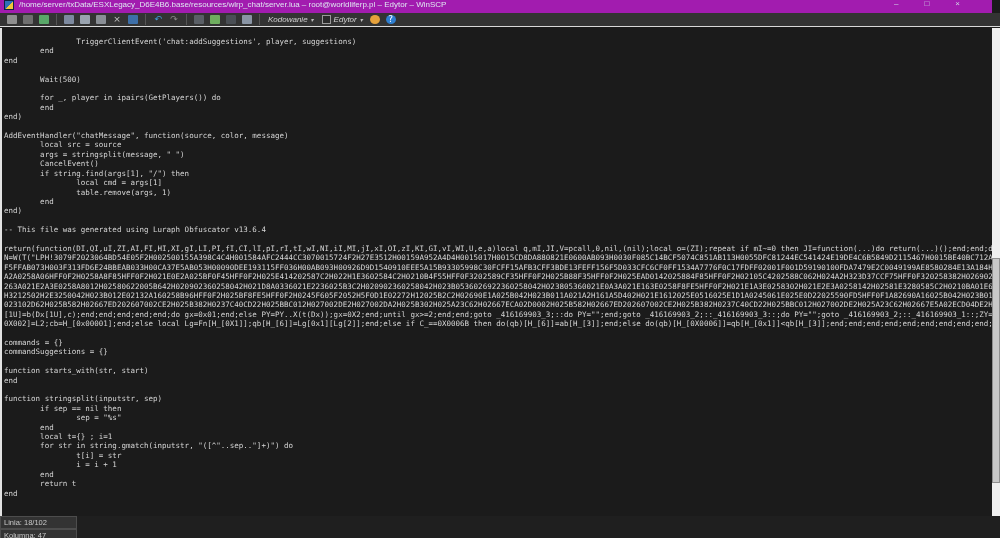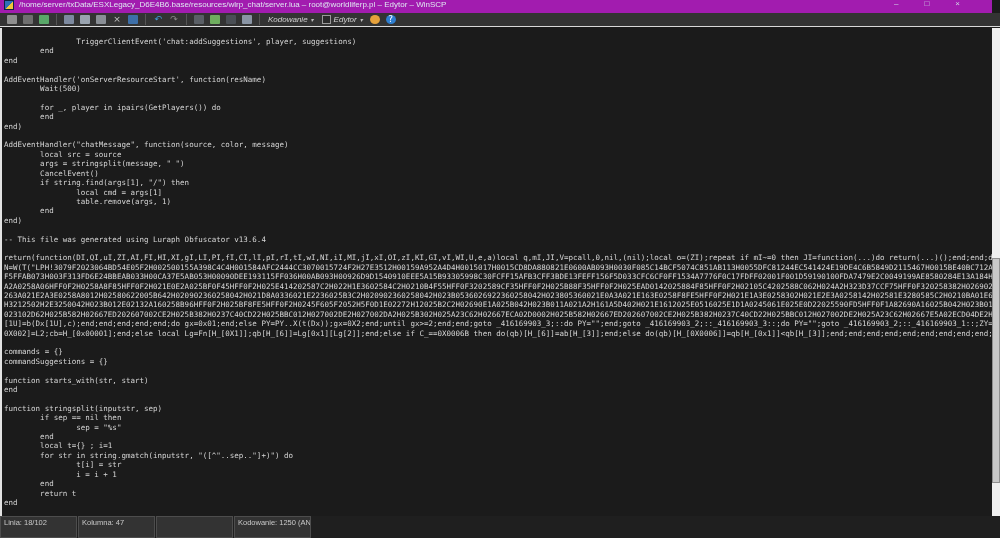--- a/index.html
+++ b/index.html
@@ -33,21 +33,21 @@
   
   .vscroll{position:absolute;top:28px;right:0;width:8px;bottom:21px;background:#efefef;}
   .vthumb{position:absolute;left:0;right:0;top:47%;height:46%;background:#c8c8c8;
           border:1px solid #8f8f8f;box-sizing:border-box;}
   .hscroll{position:absolute;left:0;right:8px;bottom:13px;height:8px;background:#efefef;}
   .hthumb{position:absolute;top:1px;bottom:1px;left:11px;width:17px;background:#c0c0c0;
           border:1px solid #8f8f8f;box-sizing:border-box;}
   .corner{position:absolute;right:0;bottom:13px;width:8px;height:8px;background:#efefef;}
   
   .statusbar{position:absolute;left:0;right:0;bottom:0;height:22px;background:#1f1f1f;
-             display:flex;align-items:stretch;}
+             display:flex;align-items:stretch;flex-direction:column;}
   .sb-seg{width:77px;flex:0 0 auto;background:#333;border:1px solid #4d4d4d;box-sizing:border-box;
           color:#c9c9c9;font-size:7.5px;line-height:11px;padding:0 3px;white-space:nowrap;
           overflow:hidden;margin-right:1px;}
 </style>
 </head>
 <body>
 
 <div class="window">
 
   <div class="titlebar">
@@ -123,21 +123,20 @@
         <div class="tb-glyph round" style="background: rgb(47, 127, 208); color: rgb(255, 255, 255);">?</div>
       </div>
     </div>
 
   <div class="editor-wrap">
     <div class="code">
         <div class="code-line">                TriggerClientEvent('chat:addSuggestions', player, suggestions)</div>
         <div class="code-line">        end</div>
         <div class="code-line">end</div>
         <div class="code-line"></div>
-        <div class="code-line">AddEventHandler('onServerResourceStart', function(resName)</div>
         <div class="code-line">        Wait(500)</div>
         <div class="code-line"></div>
         <div class="code-line">        for _, player in ipairs(GetPlayers()) do</div>
         <div class="code-line">        end</div>
         <div class="code-line">end)</div>
         <div class="code-line"></div>
         <div class="code-line">AddEventHandler("chatMessage", function(source, color, message)</div>
         <div class="code-line">        local src = source</div>
         <div class="code-line">        args = stringsplit(message, " ")</div>
         <div class="code-line">        CancelEvent()</div>

